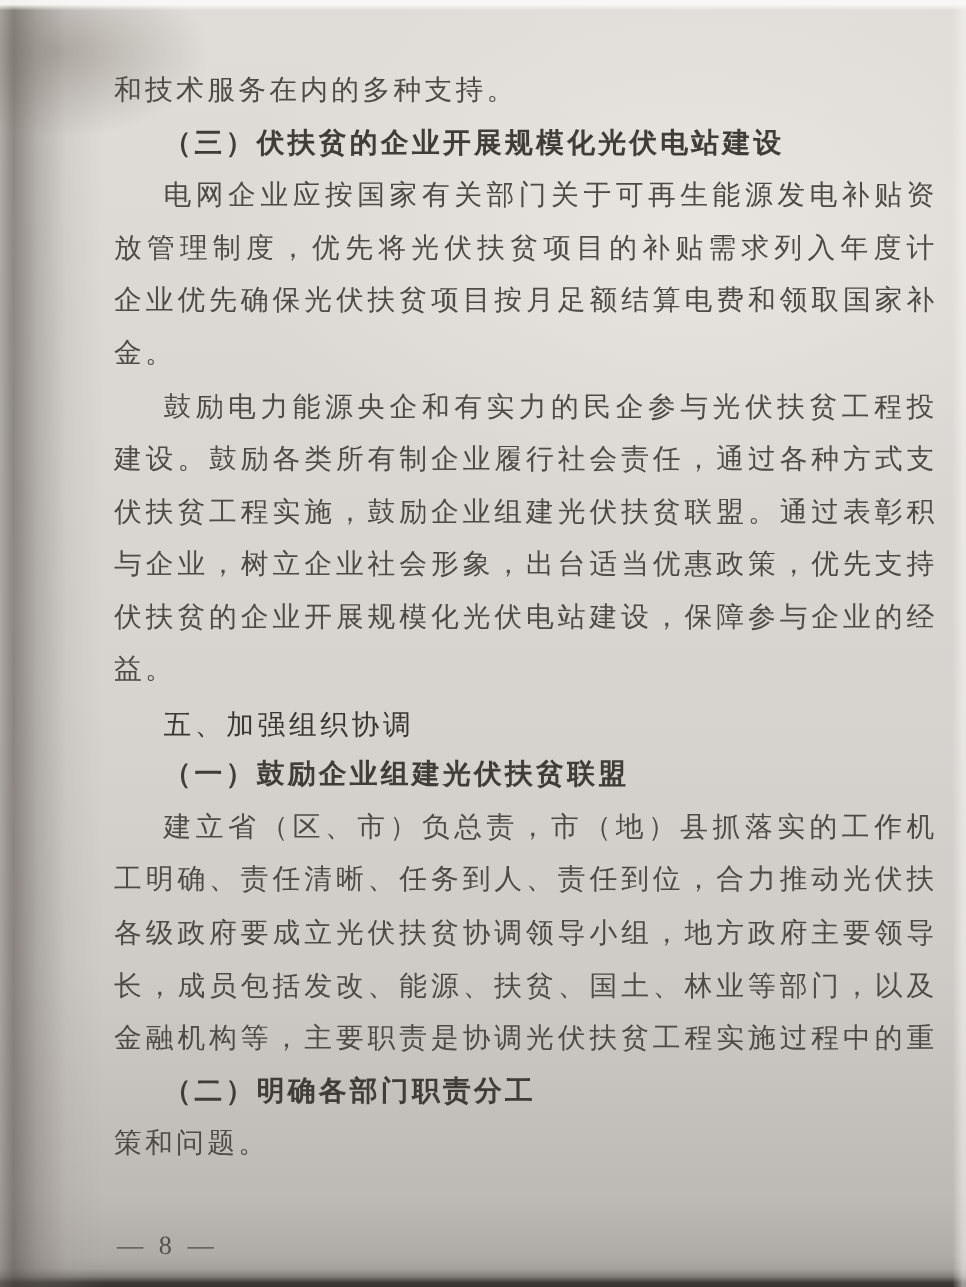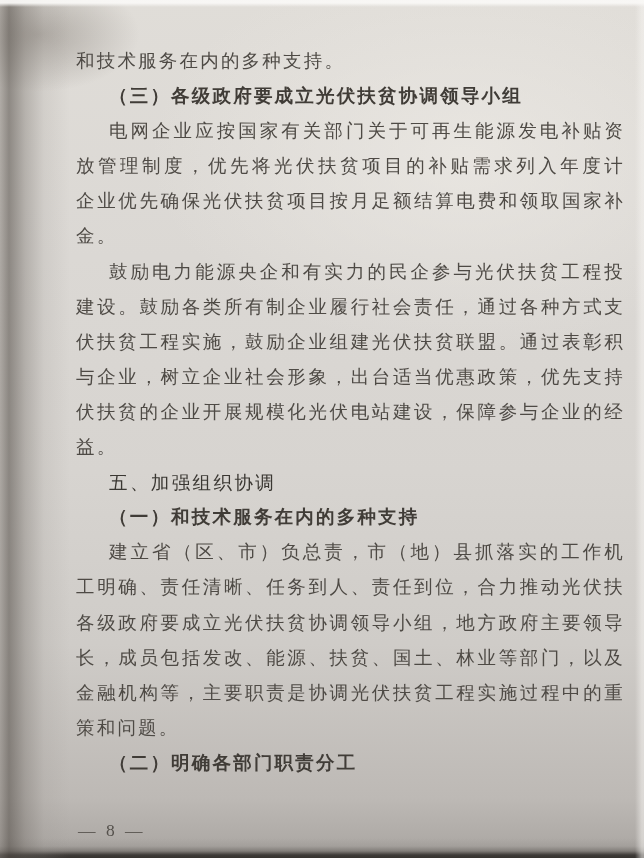--- a/index.html
+++ b/index.html
@@ -51,35 +51,35 @@
     color:#55514c;
     filter:blur(0.25px);
   }
 </style>
 </head>
 <body>
 
 <div class="scan-page">
   <div class="text-layer">
       <div class="line body">和技术服务在内的多种支持。</div>
-      <div class="line h2 indent">（三）各级政府要成立光伏扶贫协调领导小组</div>
+      <div class="line h2 indent">（三）伏扶贫的企业开展规模化光伏电站建设</div>
       <div class="line body fill indent">电网企业应按国家有关部门关于可再生能源发电补贴资金发</div>
       <div class="line body fill">放管理制度，优先将光伏扶贫项目的补贴需求列入年度计划，电网</div>
       <div class="line body fill">企业优先确保光伏扶贫项目按月足额结算电费和领取国家补贴资</div>
       <div class="line body">金。</div>
       <div class="line body fill indent">鼓励电力能源央企和有实力的民企参与光伏扶贫工程投资和</div>
       <div class="line body fill">建设。鼓励各类所有制企业履行社会责任，通过各种方式支持光</div>
       <div class="line body fill">伏扶贫工程实施，鼓励企业组建光伏扶贫联盟。通过表彰积极参</div>
       <div class="line body fill">与企业，树立企业社会形象，出台适当优惠政策，优先支持参与光</div>
       <div class="line body fill">伏扶贫的企业开展规模化光伏电站建设，保障参与企业的经济利</div>
       <div class="line body">益。</div>
       <div class="line h1 indent">五、加强组织协调</div>
-      <div class="line h2 indent">（一）和技术服务在内的多种支持</div>
+      <div class="line h2 indent">（一）鼓励企业组建光伏扶贫联盟</div>
       <div class="line body fill indent">建立省（区、市）负总责，市（地）县抓落实的工作机制，做到分</div>
       <div class="line body fill">工明确、责任清晰、任务到人、责任到位，合力推动光伏扶贫工作。</div>
       <div class="line body fill">各级政府要成立光伏扶贫协调领导小组，地方政府主要领导任组</div>
       <div class="line body fill">长，成员包括发改、能源、扶贫、国土、林业等部门，以及电网企业和</div>
       <div class="line body fill">金融机构等，主要职责是协调光伏扶贫工程实施过程中的重大政</div>
+      <div class="line h2 indent">（二）明确各部门职责分工</div>
       <div class="line body">策和问题。</div>
-      <div class="line h2 indent">（二）明确各部门职责分工</div>
     </div>
   <div class="page-number">— 8 —</div>
 </div>
 
 </body></html>

